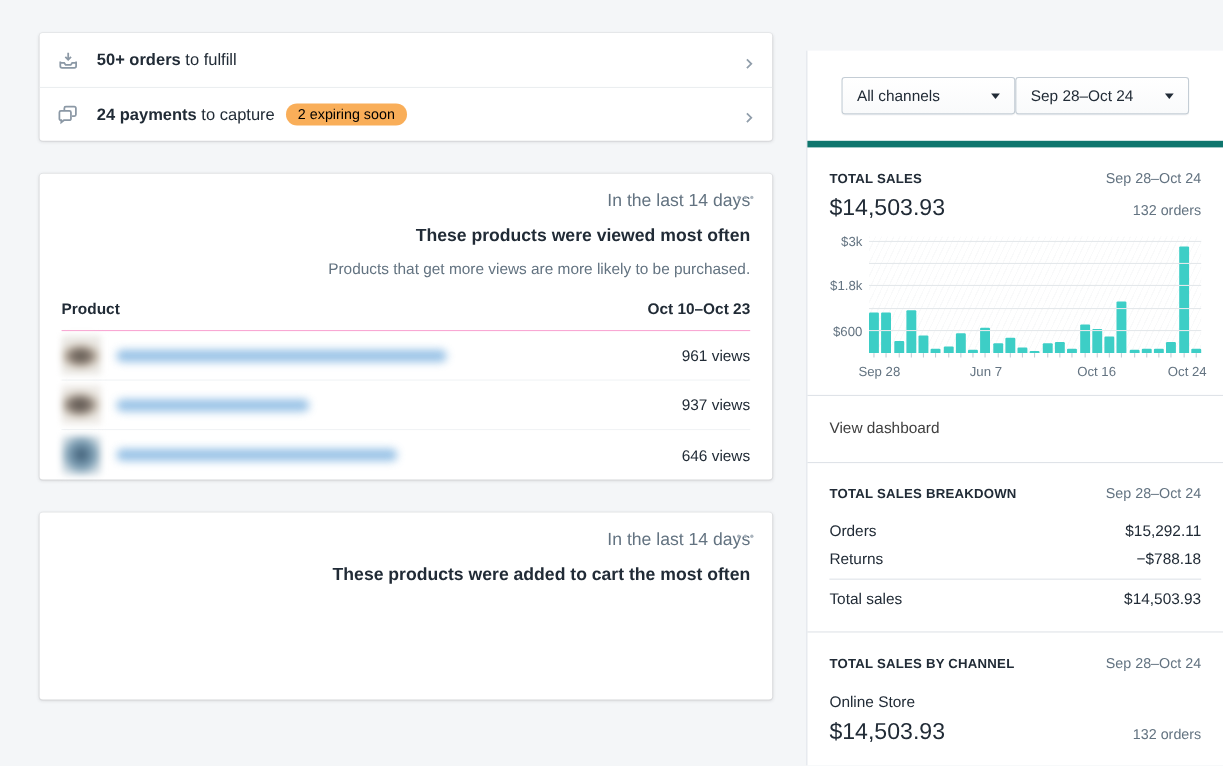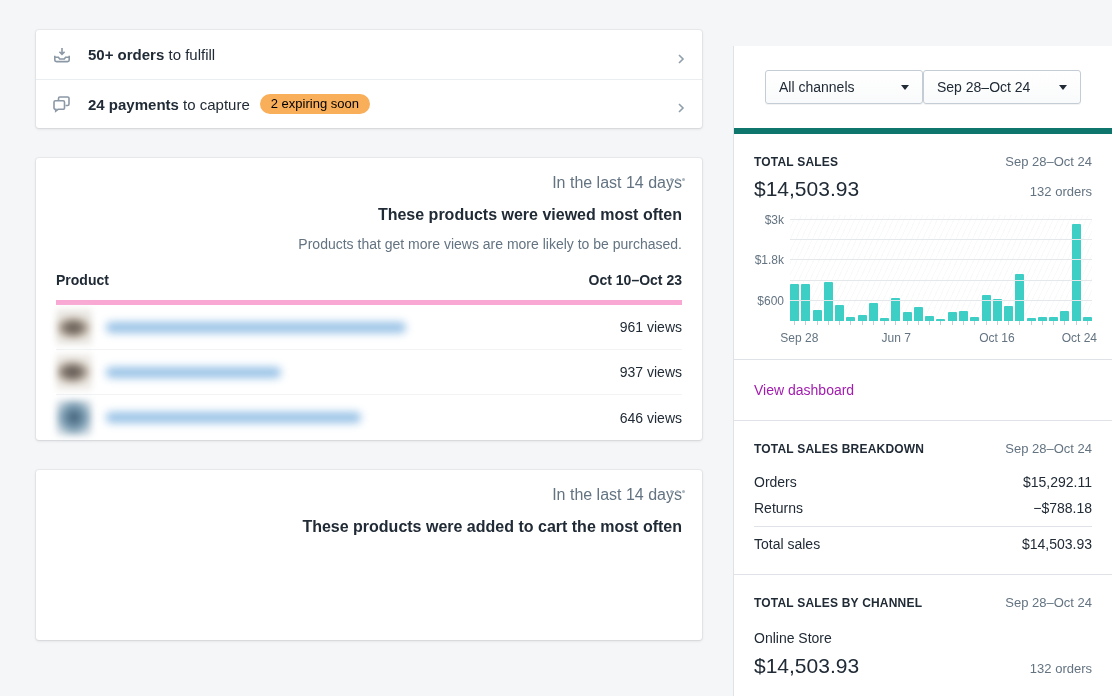--- a/index.html
+++ b/index.html
@@ -37,21 +37,21 @@
   .chev { margin-left:auto; width:10px; height:10px; color:#919eab; flex:none; }
 
   .report-card { margin-top:30px; position:relative; padding:16px 20px 0; }
   .kicker { font-size:16px; color:#637381; }
   .card-title { font-size:16px; font-weight:bold; margin-top:14px; color:#212b36; }
   .card-sub { font-size:14px; color:#637381; margin-top:12px; }
   .dots-btn { position:absolute; top:14px; right:14px; width:22px; height:14px;
     display:flex; gap:3px; align-items:center; justify-content:center; cursor:pointer; }
   .dots-btn i { width:3px; height:3px; border-radius:50%; background:#aab4bd; }
   .tbl-head { display:flex; justify-content:space-between; margin-top:20px; padding-bottom:12px;
-    font-size:14px; font-weight:bold; border-bottom:5px solid #f9a8d4; }
+    font-size:14px; font-weight:bold; border-bottom:1px solid #f9a8d4; }
   .prow { display:flex; align-items:center; height:45px; border-bottom:1px solid #f1f3f5; }
   .prow:last-child { border-bottom:none; }
   .pthumb { width:36px; height:36px; border-radius:3px; margin-right:14px; flex:none;
     filter:blur(3px); }
   .pname { height:11px; border-radius:5px; background:#76aede; filter:blur(4px); opacity:.75; }
   .pviews { margin-left:auto; font-size:14px; color:#212b36; }
   .prow:nth-child(1) .pthumb { background:radial-gradient(ellipse 60% 38% at 48% 52%, #5d564e 0%, #8d8177 45%, #cfc6ba 70%, #eceae6 100%); }
   .prow:nth-child(1) .pname { width:300px; }
   .prow:nth-child(2) .pthumb { background:radial-gradient(ellipse 62% 40% at 46% 50%, #57504b 0%, #8a7f76 45%, #d0c8bd 70%, #efece8 100%); }
   .prow:nth-child(2) .pname { width:175px; }
@@ -94,21 +94,21 @@
     display:flex; align-items:flex-end; justify-content:space-between; }
   .bar { width:9px; border-radius:1px 1px 0 0; }
   .ticks { display:flex; justify-content:space-between; margin-left:36px; height:4px; }
   .tick { width:9px; display:flex; justify-content:center; }
   .tick i { width:1px; height:4px; background:#c4cdd5; }
   .xlabels { position:relative; margin-left:36px; height:20px; margin-top:4px; }
   .xlabels span { position:absolute; top:2px; font-size:12px; color:#637381; white-space:nowrap; }
 
   .divider { border-top:1px solid #dfe3e8; }
   .dash-link-sec { padding:21px 20px; }
-  .dash-link { font-size:14px; color:#a21caf; text-decoration:none; cursor:pointer; }
+  .dash-link { font-size:14px; color:#404040; text-decoration:none; cursor:pointer; }
 
   .bk-rows { margin-top:13px; }
   .bk-row { display:flex; justify-content:space-between; font-size:14px; color:#212b36; padding:5px 0;align-items:flex-end; }
   .bk-total { border-top:1px solid #dfe3e8; margin-top:5px; padding-top:9px; padding-bottom:4px; }
   .bk-pad { padding-bottom:18px; }
   .channel-name { font-size:14px; color:#212b36; margin-top:20px; }
   .channel-amounts { display:flex; justify-content:space-between; align-items:baseline; margin-top:8px; }
 </style>
 </head>
 <body>

